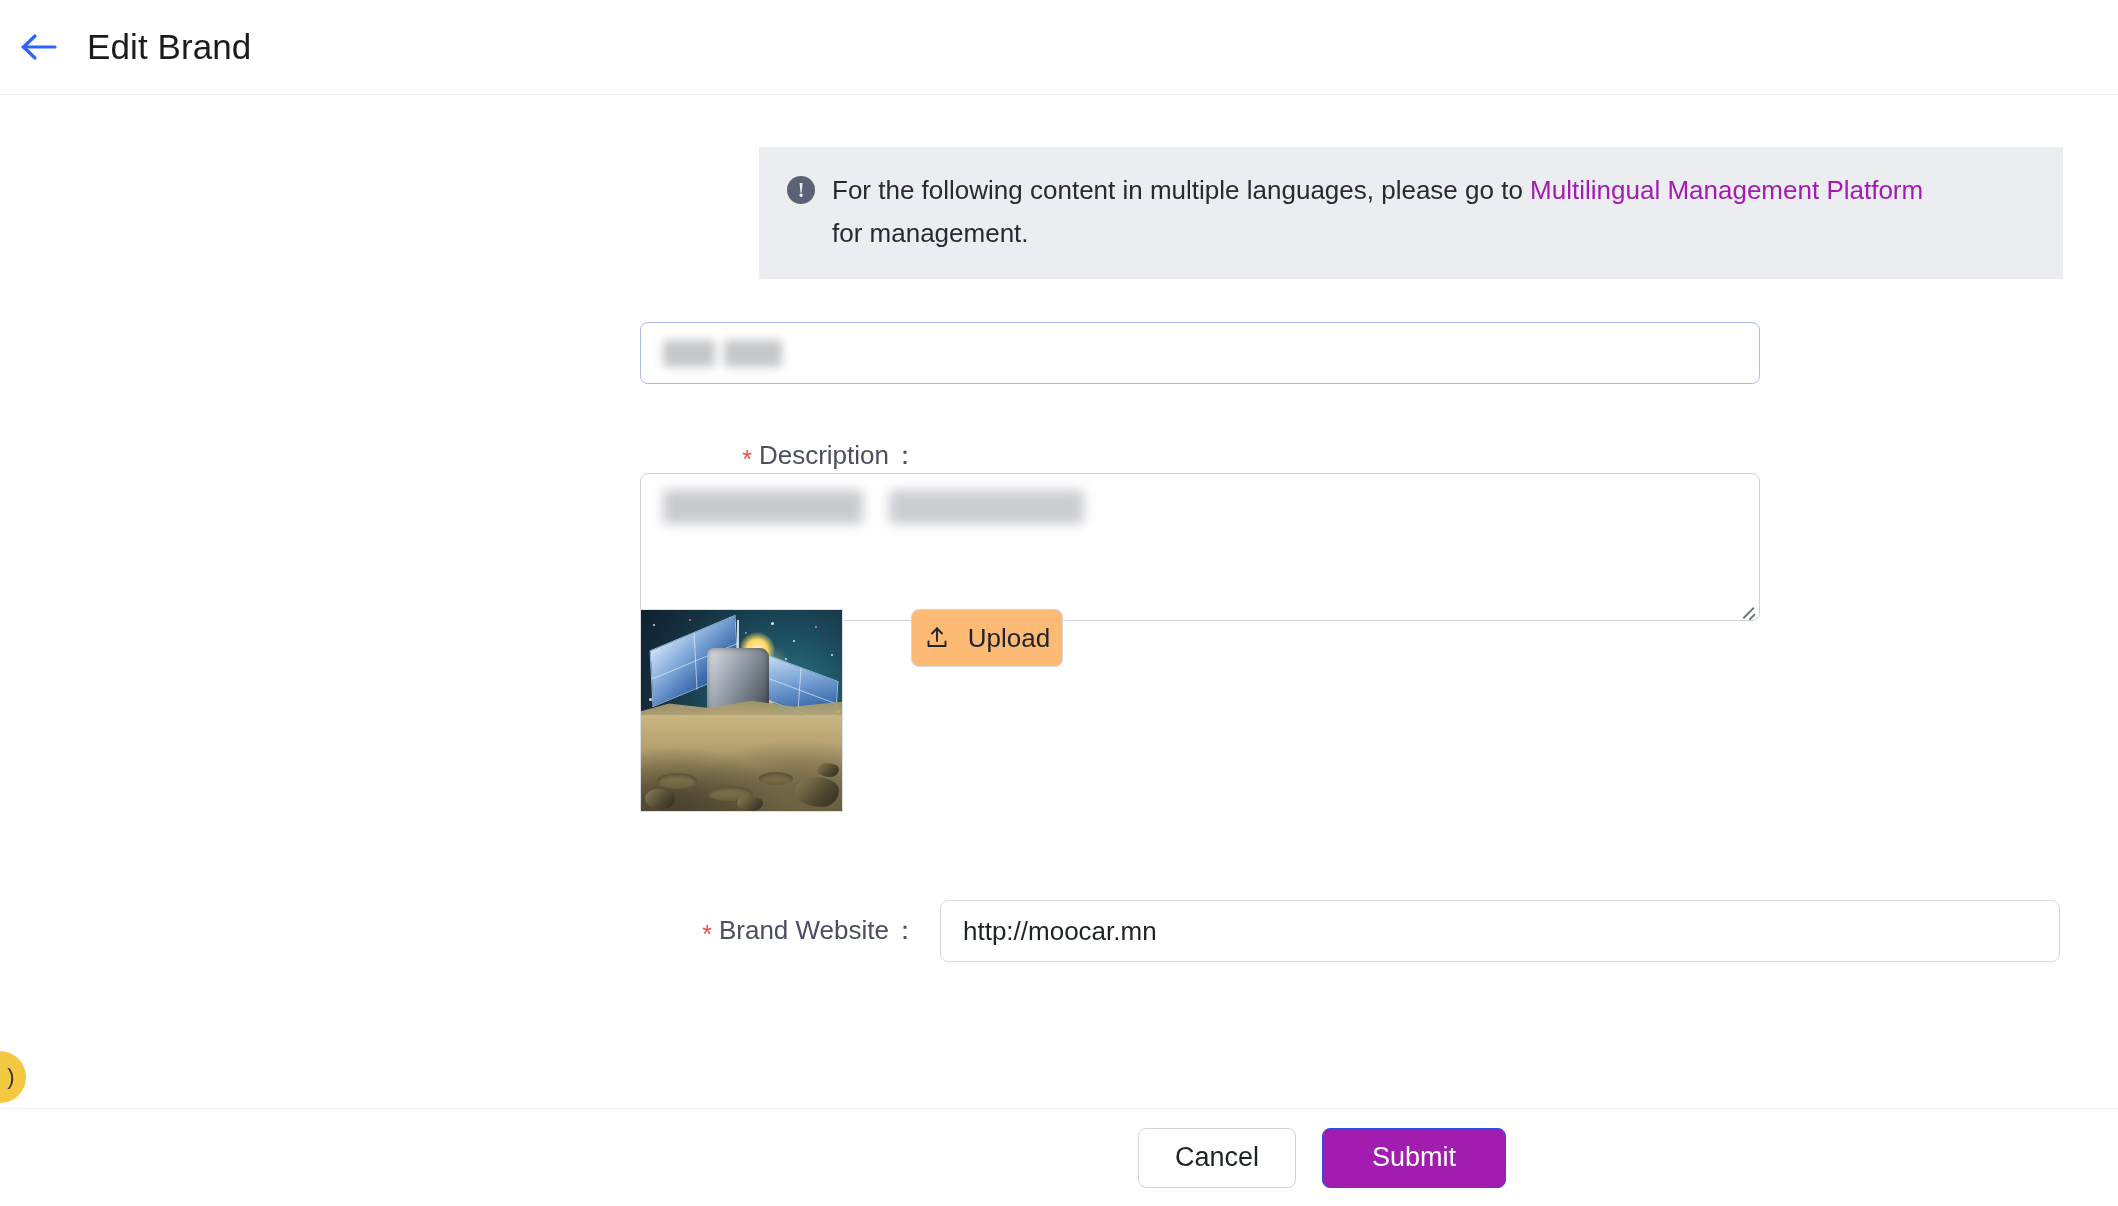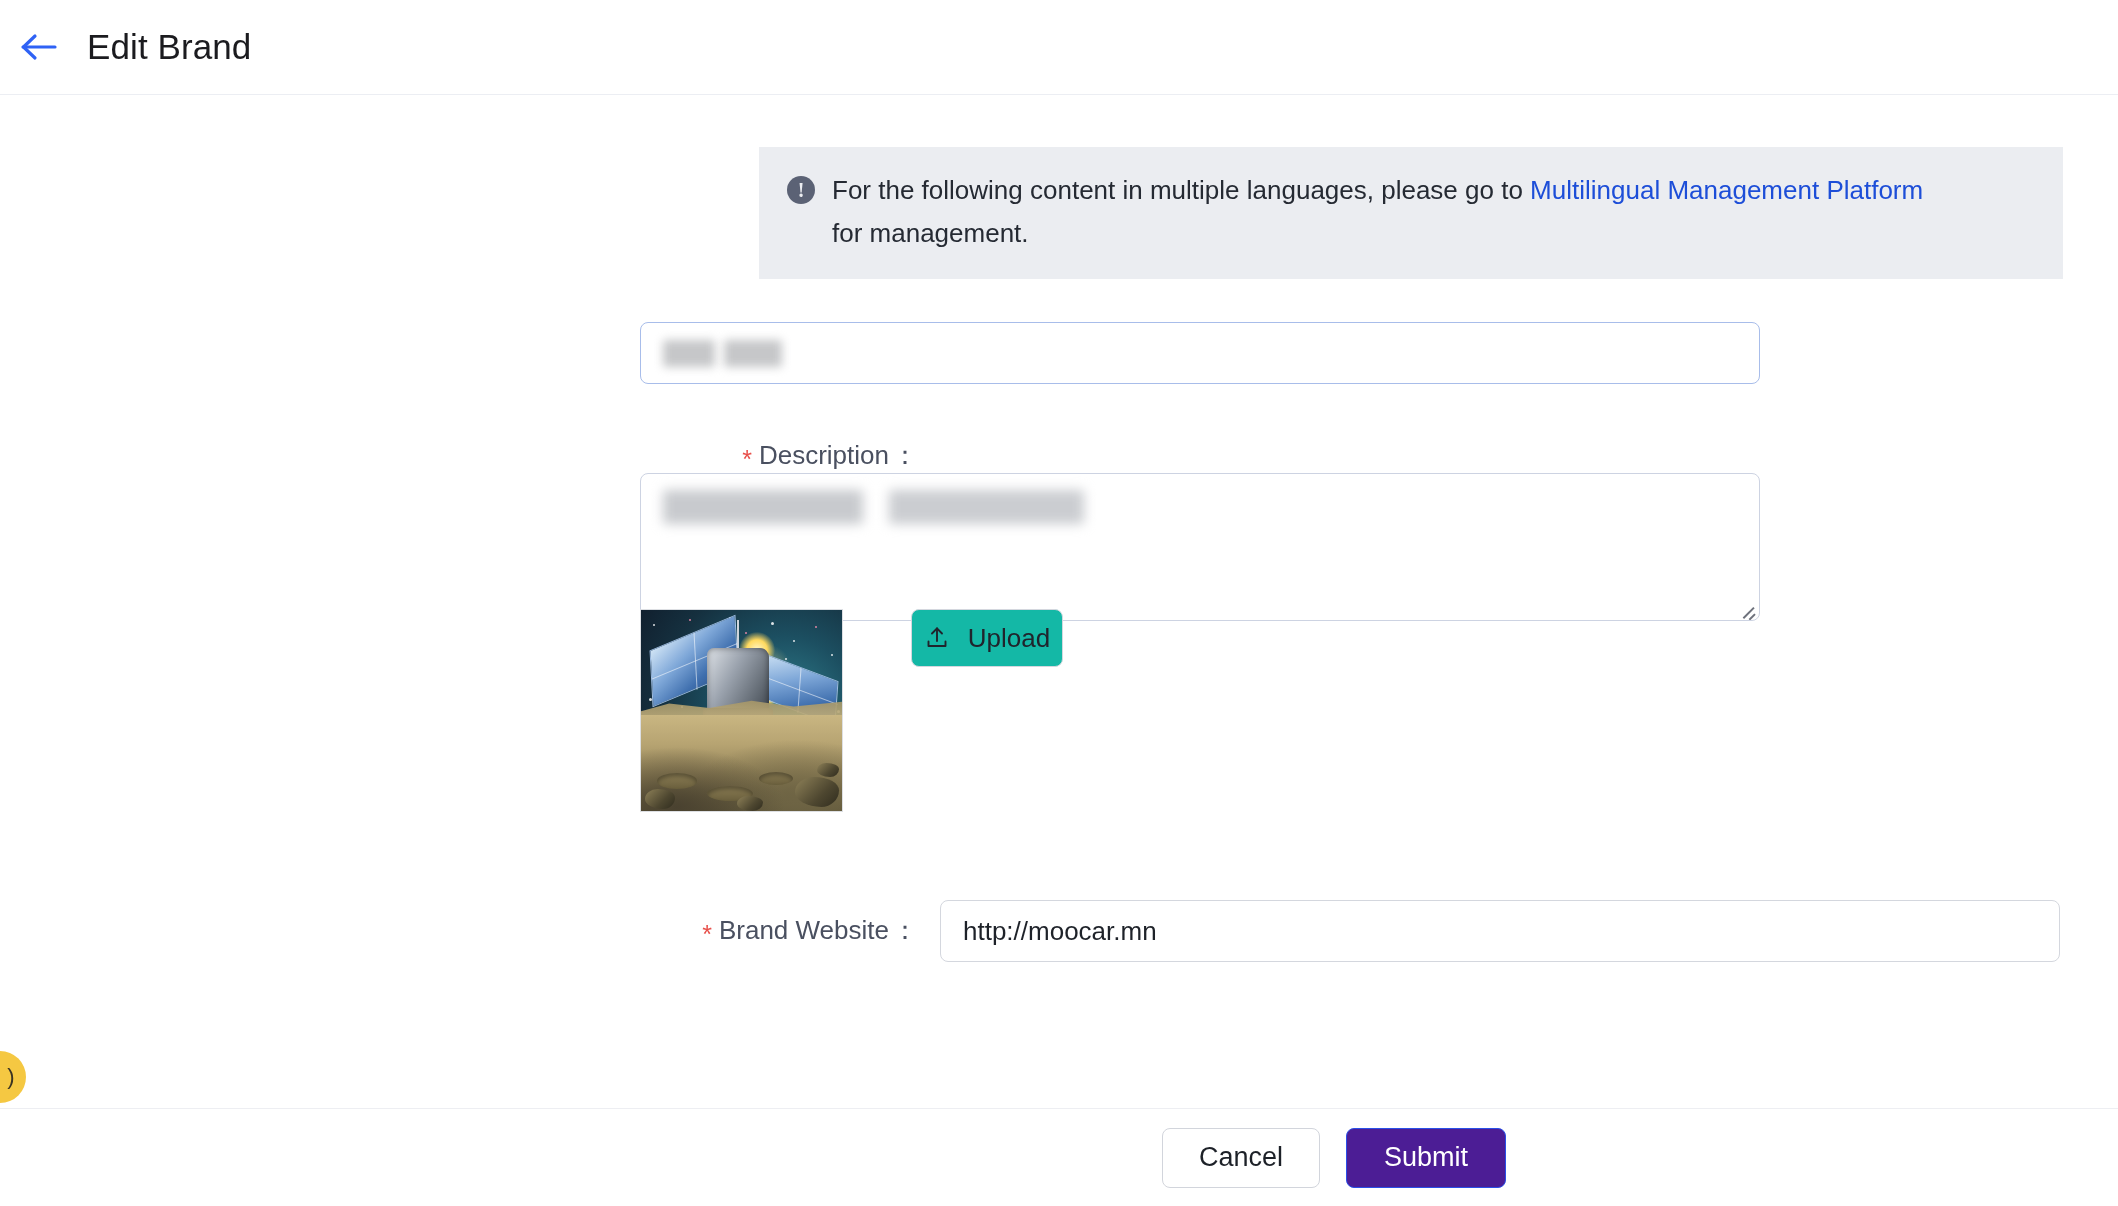--- a/index.html
+++ b/index.html
@@ -85,21 +85,21 @@
     margin-right: 17px;
     font-family: "Liberation Serif", serif;
   }
   .info-text {
     font-size: 26px;
     line-height: 43px;
     color: #252a33;
     max-width: 1120px;
   }
   .info-link {
-    color: #1d4ed8;
+    color: #a21caf;
     text-decoration: none;
     cursor: pointer;
   }
 
   
   .form-row {
     position: absolute;
     display: flex;
     align-items: flex-start;
   }
@@ -304,21 +304,21 @@
   .logo-side {
     margin-left: 68px;
     display: flex;
     flex-direction: column;
   }
   .upload-btn {
     width: 152px;
     height: 58px;
     border: 1px solid #d4d7de;
     border-radius: 8px;
-    background: #14b8a6;
+    background: #fdba74;
     display: flex;
     align-items: center;
     justify-content: center;
     gap: 18px;
     font-size: 26px;
     color: #20242c;
     cursor: pointer;
     white-space: nowrap;
   }
   .upload-icon svg { display: block; }
@@ -353,23 +353,23 @@
     cursor: pointer;
     white-space: nowrap;
   }
   .btn-cancel {
     width: 158px;
     border: 1px solid #d2d5dc;
     background: #ffffff;
     color: #1d2128;
   }
   .btn-submit {
-    width: 160px;
+    width: 184px;
     border: 1px solid #2a4fe8;
-    background: #4c1d95;
+    background: #a21caf;
     color: #ffffff;
   }
 
   
   .edge-widget {
     position: absolute;
     left: -26px;
     top: 955px;
     width: 52px;
     height: 52px;

